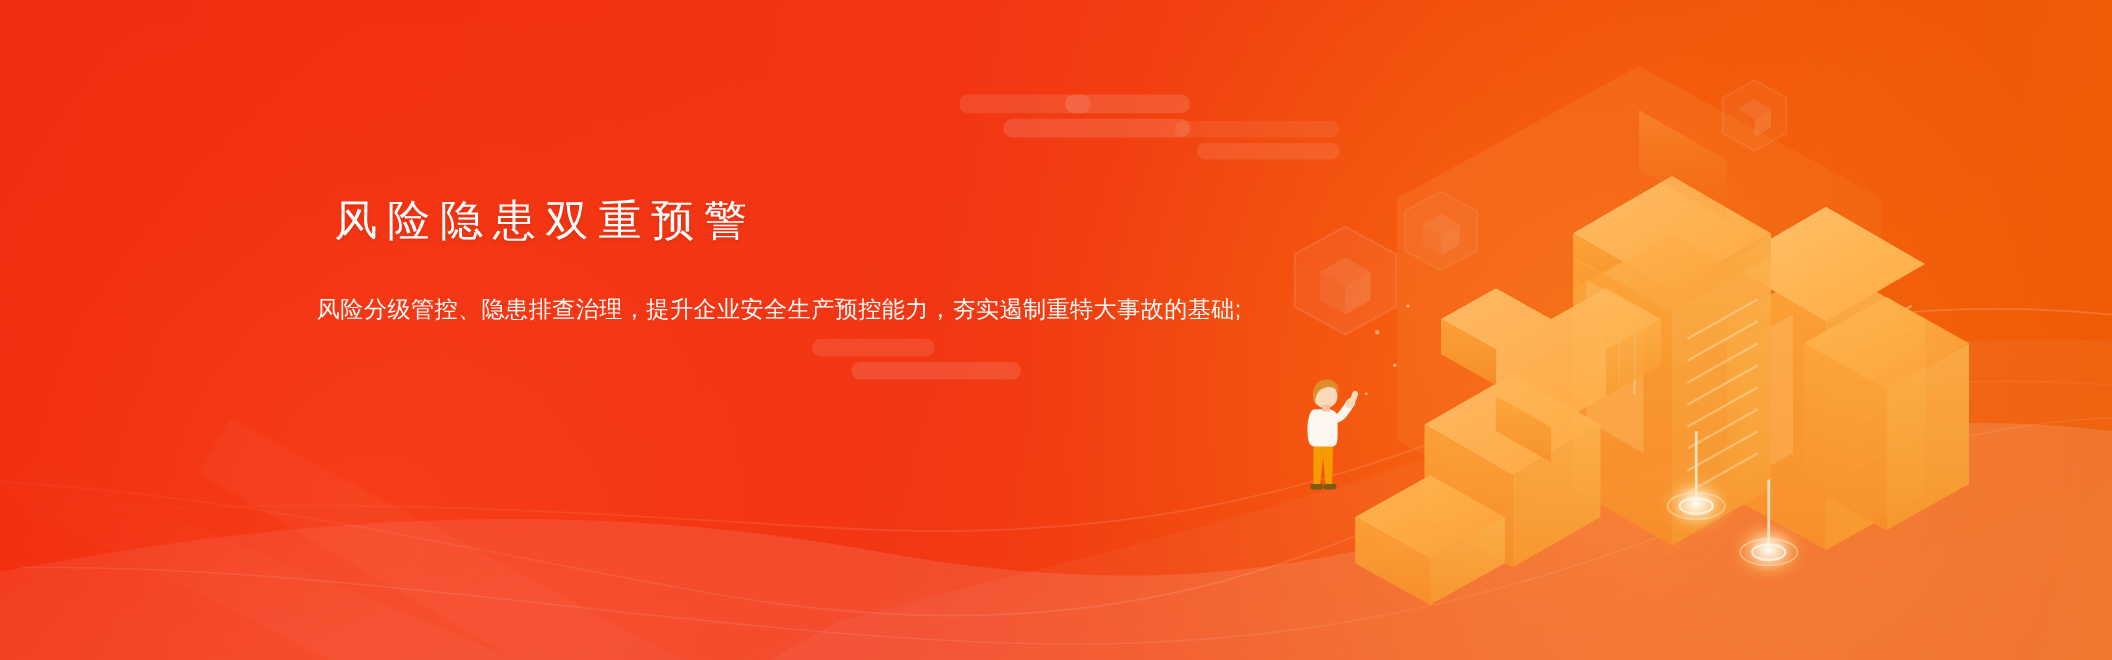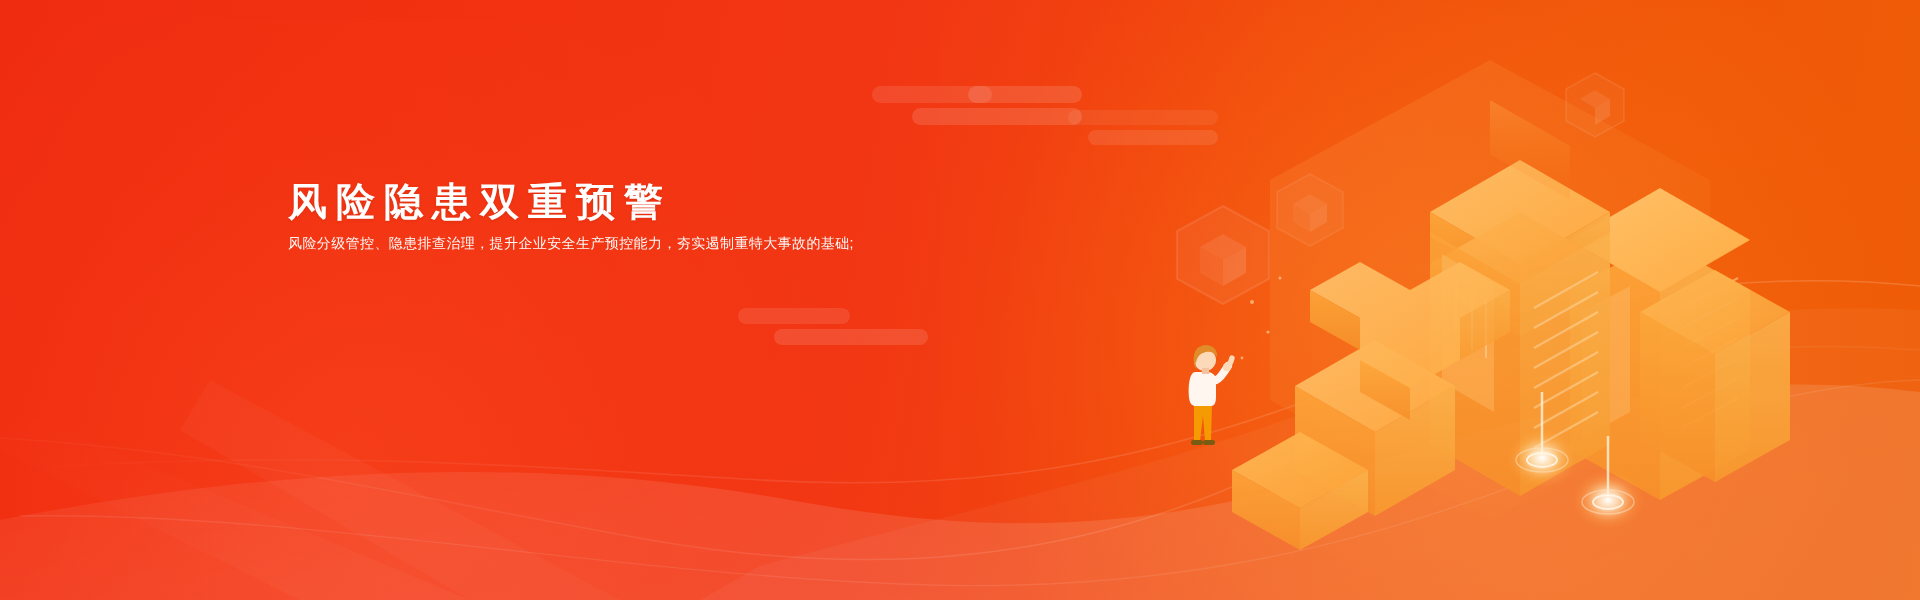--- a/index.html
+++ b/index.html
@@ -76,30 +76,32 @@
   }
 
   
   .copy{
     position:absolute;
     left:288px; top:178px;
     width:720px;
   }
   .headline{
     font-size:39px;
-    font-weight:bold;
+    font-weight:normal;
     color:#ffffff;
     letter-spacing:9px;
     line-height:1.25;
     white-space:nowrap;
     text-shadow:0 1px 3px rgba(140,20,0,0.18);
+    margin-left:16px;
   }
   .sub{
+    margin-top:38px;
     color:#ffffff;
-    font-size:14px;
+    font-size:21px;
     line-height:33px;
     letter-spacing:0.4px;
     font-weight:normal;
     opacity:0.97;
   }
   .sub-line{ display:block; white-space:nowrap; }
 </style>
 </head>
 <body>
 

